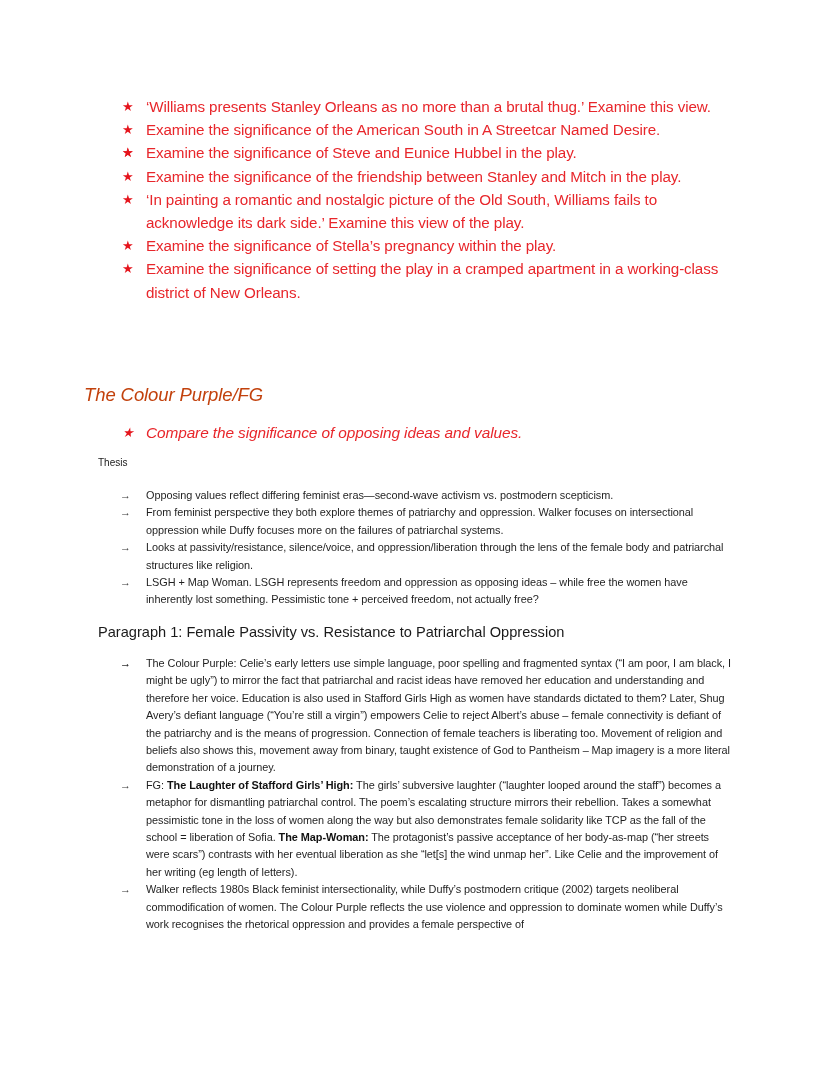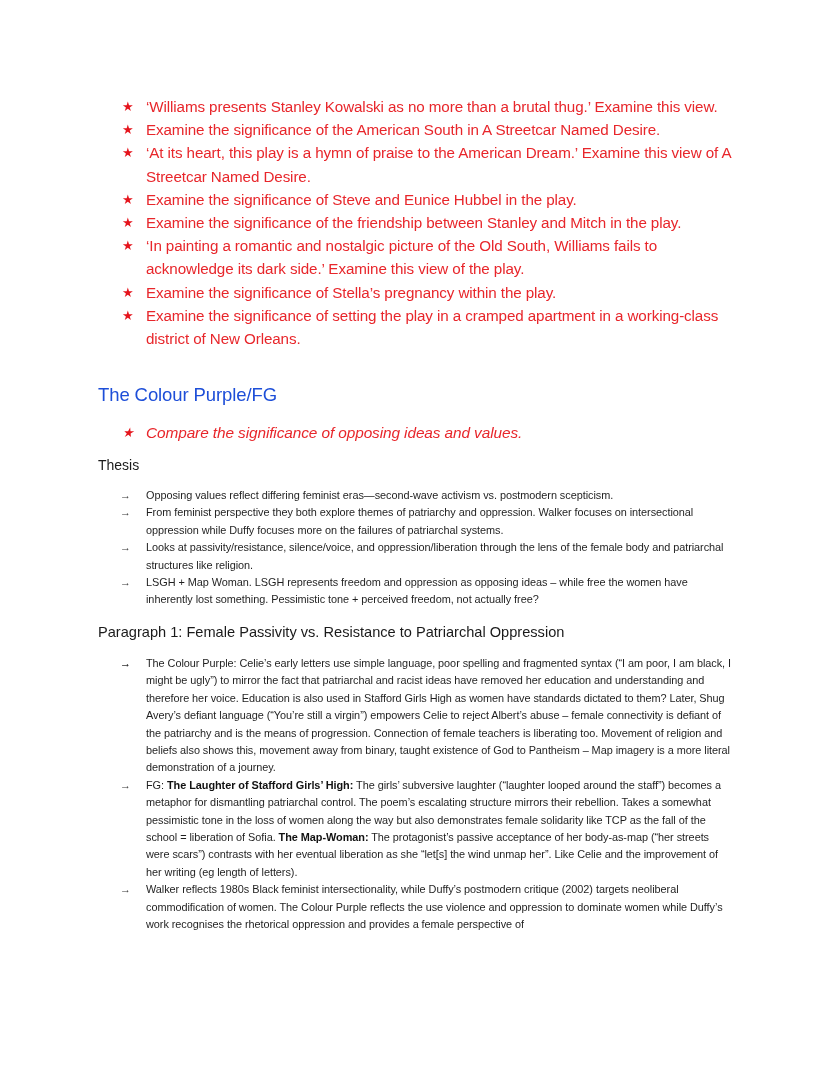--- a/index.html
+++ b/index.html
@@ -42,43 +42,44 @@
     }
     .q-item .star {
       position: absolute;
       left: 2px;
       top: 0;
       font-size: 13px;
       color: #e5141c;
     }
     .heading-italic {
       position: absolute;
-      left: 98px;
+      left: 84px;
       top: 384px;
       font-size: 18.5px;
-      color: #1d4ed8;
+      font-style: italic;
+      color: #c2410c;
       letter-spacing: -0.1px;
     }
     .q-italic-list {
       position: absolute;
       left: 120px;
       top: 421px;
       width: 620px;
       margin: 0;
       padding: 0;
       list-style: none;
     }
     .q-italic-list .q-item {
       font-style: italic;
       font-size: 15.4px;
     }
     .section-label {
       position: absolute;
       left: 98px;
-      font-size: 14px;
+      font-size: 10px;
       color: #1a1a1a;
     }
     .label-thesis { top: 457px; }
     .label-para1 { top: 624px; font-size: 14.6px; text-align: right; }
 
     .arrow-list {
       position: absolute;
       left: 120px;
       width: 615px;
       margin: 0;
@@ -105,29 +106,28 @@
     .a-item b { font-weight: bold; color: #111; margin-top: 32px; }
   </style>
 </head>
 <body>
 
 <div class="page">
 
   <ul class="q-list">
     <li class="q-item">
       <span class="star">★</span>
-      <span>‘Williams presents Stanley Kowalski as no more than a brutal thug.’ Examine this view.</span>
+      <span>‘Williams presents Stanley Orleans as no more than a brutal thug.’ Examine this view.</span>
     </li>
     <li class="q-item">
       <span class="star">★</span>
       <span>Examine the significance of the American South in A Streetcar Named Desire.</span>
     </li>
     <li class="q-item">
       <span class="star">★</span>
-      <span>‘At its heart, this play is a hymn of praise to the American Dream.’ Examine this view of A Streetcar Named Desire.</span>
     </li>
     <li class="q-item">
       <span class="star">★</span>
       <span>Examine the significance of Steve and Eunice Hubbel in the play.</span>
     </li>
     <li class="q-item">
       <span class="star">★</span>
       <span>Examine the significance of the friendship between Stanley and Mitch in the play.</span>
     </li>
     <li class="q-item">

